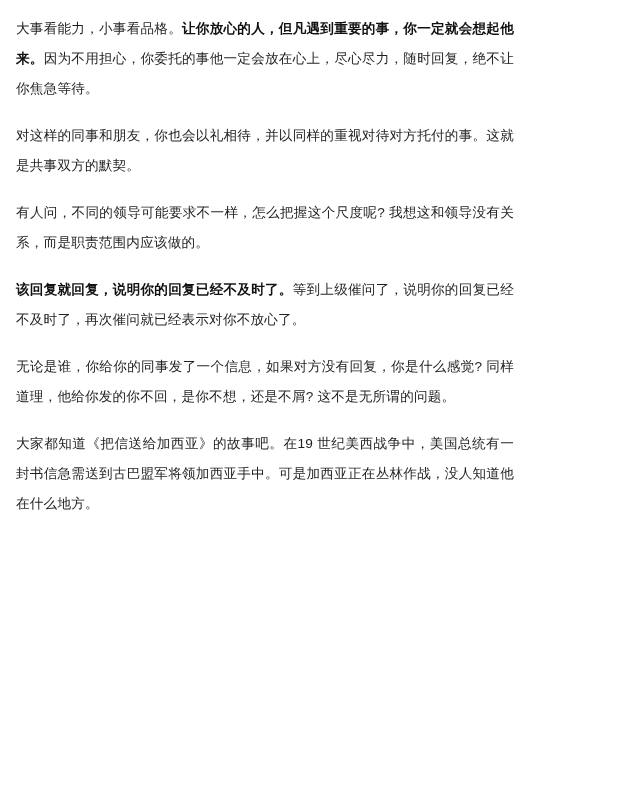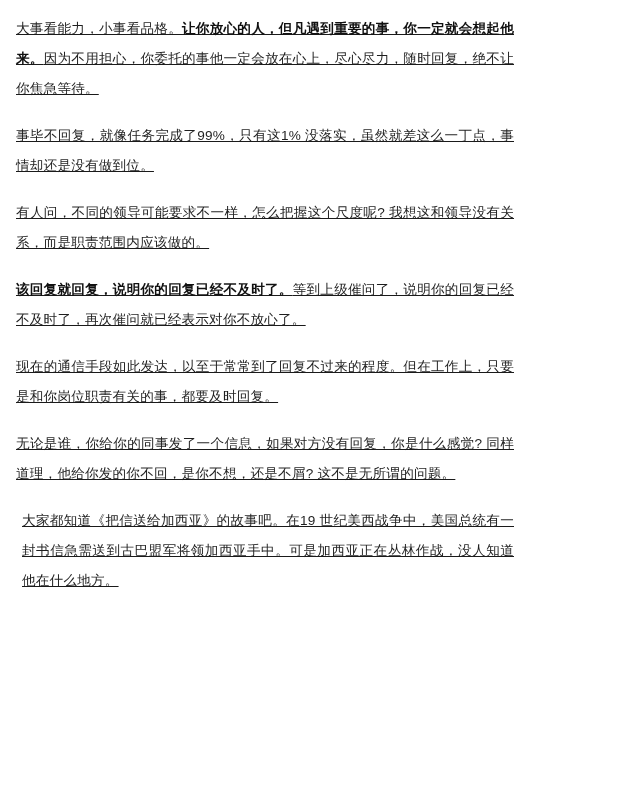--- a/index.html
+++ b/index.html
@@ -11,47 +11,44 @@
     width: 617px;
     height: 796px;
     font-family: "Liberation Sans", "DejaVu Sans", sans-serif;
     color: #1a1a1a;
     overflow: hidden;
   }
   .article {
     box-sizing: border-box;
     width: 530px;
     padding: 14px 16px 0 16px;
-    text-decoration: underline;
   }
   .para {
     font-size: 13.6px;
     line-height: 30px;
     margin: 0 0 17px 0;
     text-align: justify;
     letter-spacing: 0.2px;
     color: #1f1f1f;
     word-break: break-all;
   }
   .para.tight {
     margin-bottom: 16px;
-    margin-left: 6px;
   }
   .b {
     font-weight: bold;
     color: #111111;
   }
   .para span {
     letter-spacing: 0.2px;
   }
 </style>
 </head>
 <body>
 
 <div class="article">
   <p class="para" id="p1"><span>大事看能力，小事看品格。</span><span class="b">让你放心的人，但凡遇到重要的事，你一定就会想起他来。</span><span>因为不用担心，你委托的事他一定会放在心上，尽心尽力，随时回复，绝不让你焦急等待。</span></p>
-  <p class="para" id="p3"><span>事毕不回复，就像任务完成了99%，只有这1% 没落实，虽然就差这么一丁点，事情却还是没有做到位。</span></p>
+  <p class="para" id="p2"><span>对这样的同事和朋友，你也会以礼相待，并以同样的重视对待对方托付的事。这就是共事双方的默契。</span></p>
   <p class="para" id="p4"><span>有人问，不同的领导可能要求不一样，怎么把握这个尺度呢? 我想这和领导没有关系，而是职责范围内应该做的。</span></p>
   <p class="para" id="p5"><span class="b">该回复就回复，说明你的回复已经不及时了。</span><span>等到上级催问了，说明你的回复已经不及时了，再次催问就已经表示对你不放心了。</span></p>
-  <p class="para" id="p6"><span>现在的通信手段如此发达，以至于常常到了回复不过来的程度。但在工作上，只要是和你岗位职责有关的事，都要及时回复。</span></p>
   <p class="para" id="p7"><span>无论是谁，你给你的同事发了一个信息，如果对方没有回复，你是什么感觉? 同样道理，他给你发的你不回，是你不想，还是不屑? 这不是无所谓的问题。</span></p>
   <p class="para tight" id="p10"><span>大家都知道《把信送给加西亚》的故事吧。在19 世纪美西战争中，美国总统有一封书信急需送到古巴盟军将领加西亚手中。可是加西亚正在丛林作战，没人知道他在什么地方。</span></p>
 </div>
 
 </body></html>

